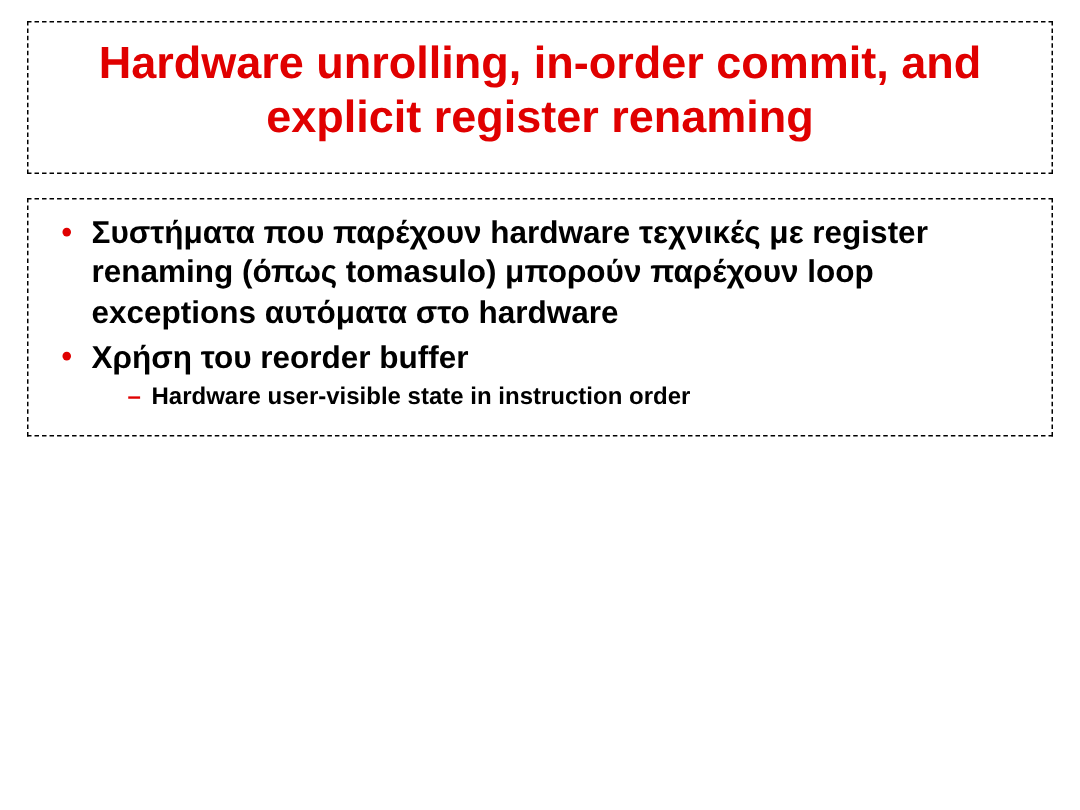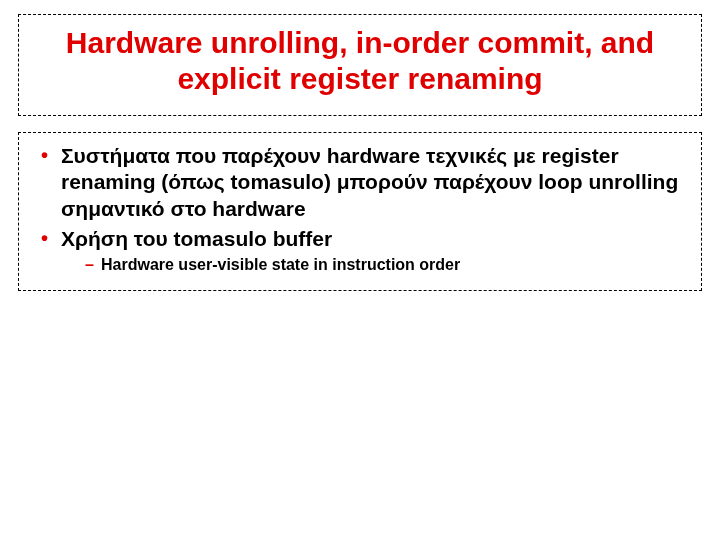--- a/index.html
+++ b/index.html
@@ -68,23 +68,23 @@
 <body>
 
 <div class="slide">
 
   <div class="title-box">
     <div class="title">Hardware unrolling, in-order commit, and explicit register renaming</div>
   </div>
 
   <div class="body-box">
     <ul class="top">
-      <li>Συστήματα που παρέχουν hardware τεχνικές με register renaming (όπως tomasulo) μπορούν παρέχουν loop unrolling σημαντικό στο hardware</li>
+      <li>Συστήματα που παρέχουν hardware τεχνικές με register renaming (όπως tomasulo) μπορούν παρέχουν loop exceptions αυτόματα στο hardware</li>
       <li>
-        <span>Χρήση του tomasulo buffer</span>
+        <span>Χρήση του reorder buffer</span>
         <ul class="sub">
           <li>Hardware user-visible state in instruction order</li>
         </ul>
       </li>
     </ul>
   </div>
 
 </div>
 
 </body></html>

